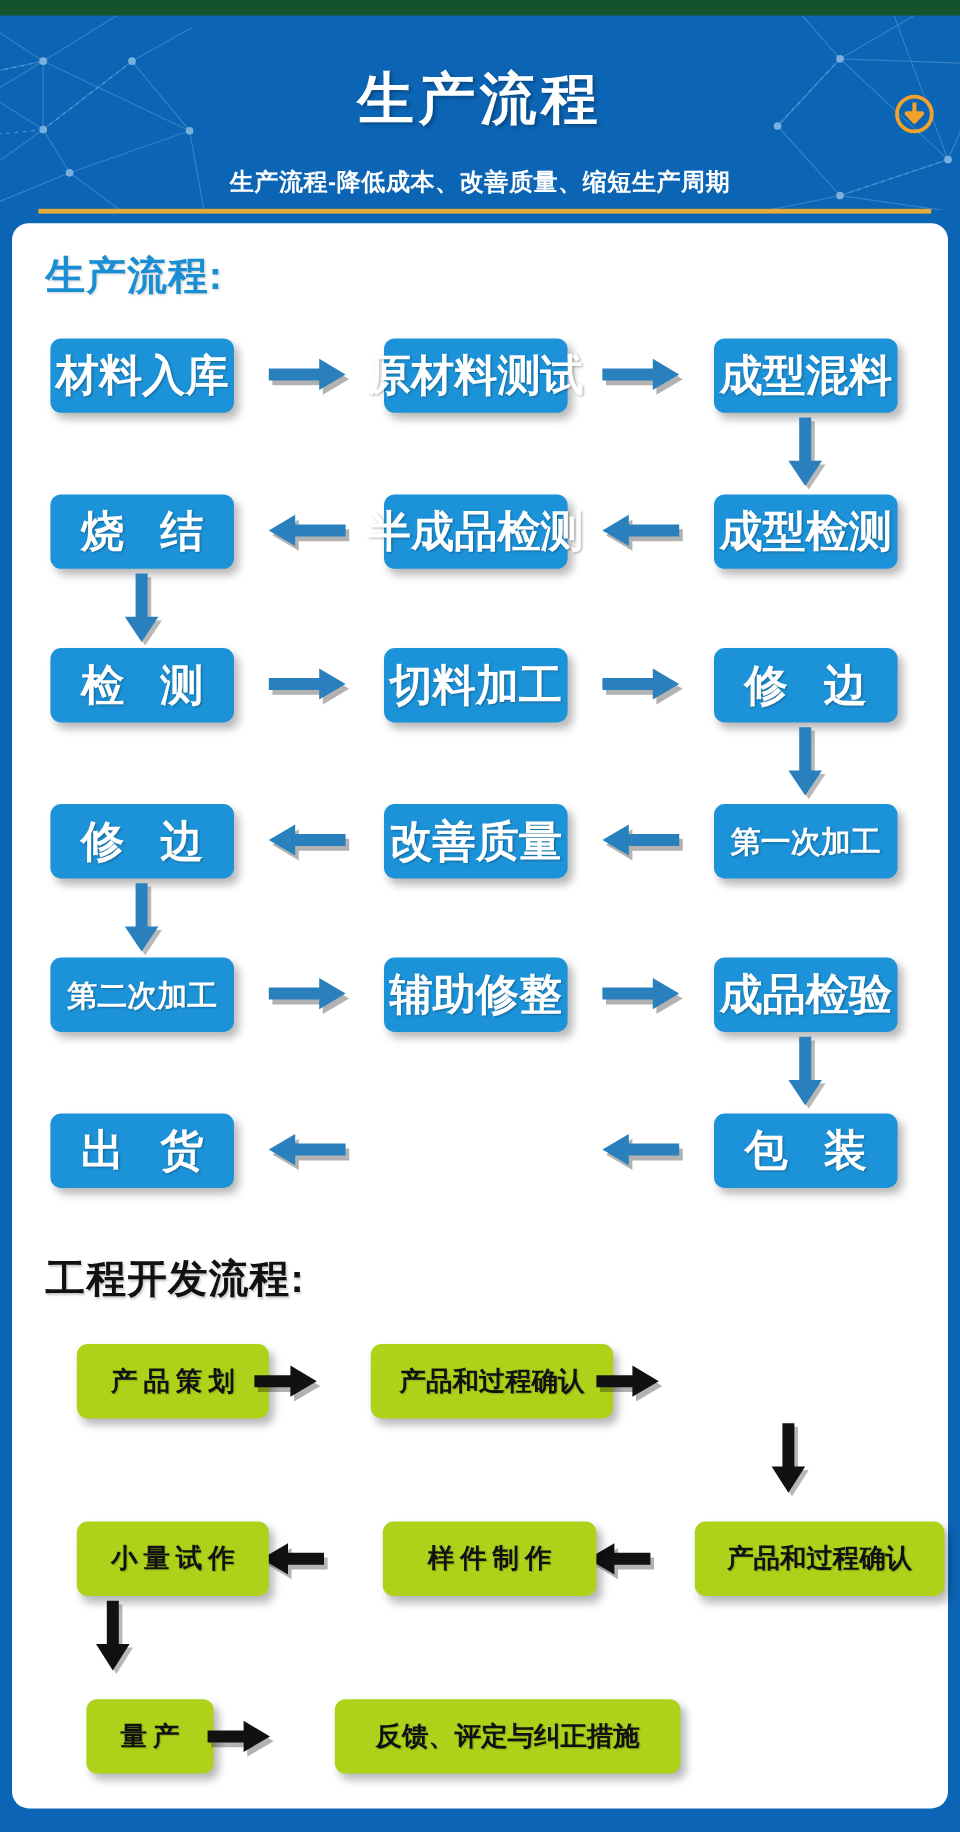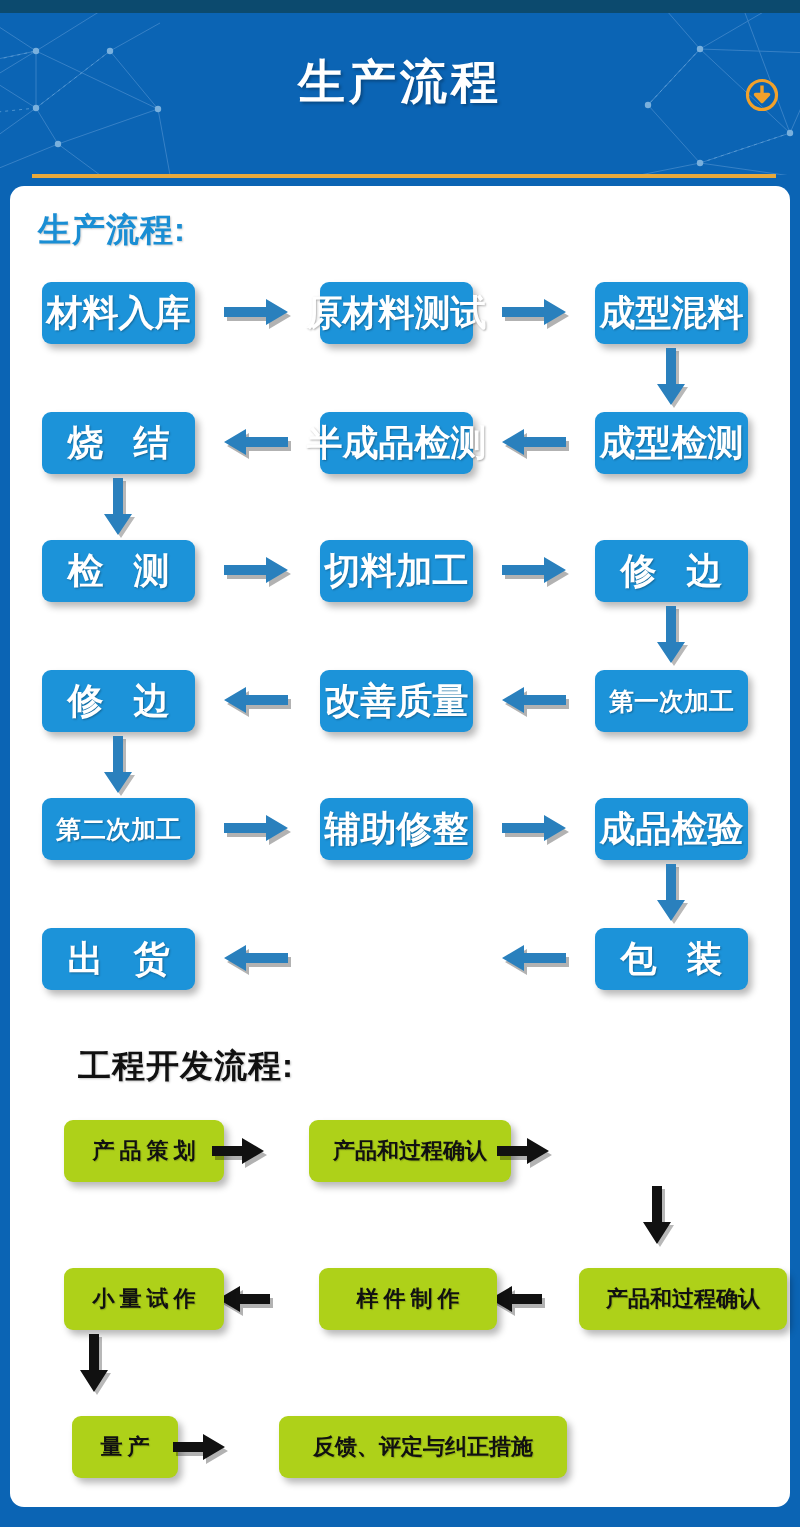--- a/index.html
+++ b/index.html
@@ -5,21 +5,21 @@
   * { margin:0; padding:0; box-sizing:border-box; }
   html,body { width:800px; height:1527px; }
   body {
     background:#ffffff;
     font-family:"Liberation Sans","DejaVu Sans",sans-serif;
     position:relative;
     overflow:hidden;
   }
 
   
-  #page { position:absolute; left:0; top:0; width:800px; height:1527px; background:#0c4a6e; }
+  #page { position:absolute; left:0; top:0; width:800px; height:1527px; background:#14532d; }
 
   .blue-body {
     position:absolute; left:0; top:13px; width:800px; height:1514px;
     background:#0b64b4;
   }
 
   
   .header {
     position:absolute; left:0; top:13px; width:800px; height:162px;
     overflow:hidden;
@@ -56,21 +56,21 @@
   }
 
   
   .sec-title {
     position:absolute;
     font-size:33px; font-weight:bold;
     letter-spacing:1px;
     white-space:nowrap;
   }
   .sec-title.blue { color:#1a8ed4; text-shadow:1px 1px 2px rgba(0,0,0,.20); }
-  .sec-title.dark { color:#111111; text-shadow:1px 1px 2px rgba(0,0,0,.22);margin-left:40px; }
+  .sec-title.dark { color:#111111; text-shadow:1px 1px 2px rgba(0,0,0,.22); }
 
   
   .node {
     position:absolute;
     display:flex; align-items:center; justify-content:center;
     border-radius:9px;
     white-space:nowrap;
     box-shadow:4px 5px 7px rgba(0,0,0,.28);
   }
   .node.blue {
@@ -141,20 +141,21 @@
         <circle cx="158" cy="96" r="3.2"></circle>
         <circle cx="58" cy="131" r="3.2"></circle>
         <circle cx="700" cy="36" r="3.2"></circle>
         <circle cx="648" cy="92" r="3.2"></circle>
         <circle cx="700" cy="150" r="3.2"></circle>
         <circle cx="790" cy="120" r="3.2"></circle>
       </g>
     </svg>
 
     <div class="header-title">生产流程</div>
+    <div class="header-sub">生产流程-降低成本、改善质量、缩短生产周期</div>
 
     <div class="dl-badge">
       <svg width="34" height="34" viewBox="0 0 34 34">
         <circle cx="17" cy="17" r="14.5" fill="none" stroke="#f2a12a" stroke-width="3.2"></circle>
         <path d="M17 7.5 L17 20.5 M10.5 16.5 L17 23.5 L23.5 16.5 Z" fill="#f2a12a" stroke="#f2a12a" stroke-width="3.4" stroke-linejoin="round"></path>
       </svg>
     </div>
   </div>
 
   <div class="gold-rule"></div>

